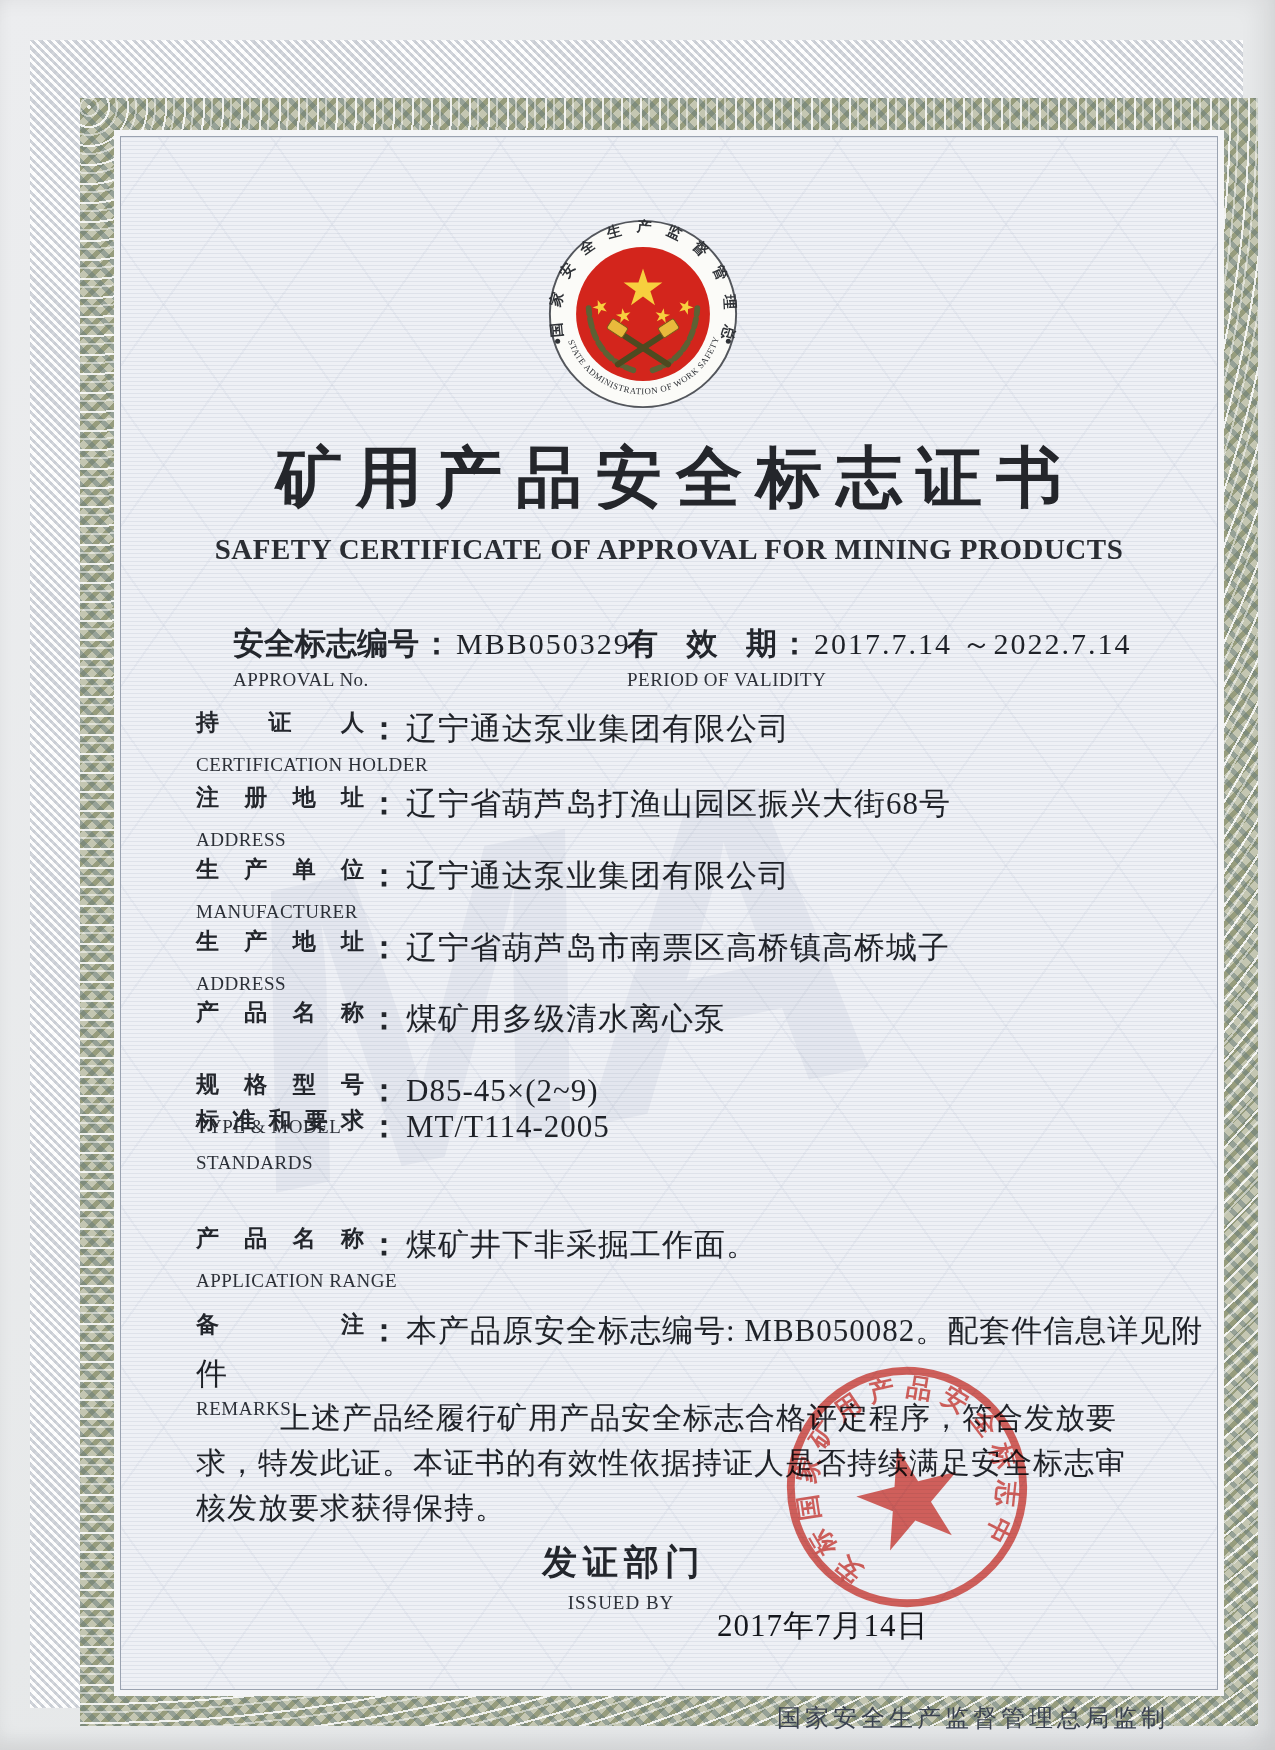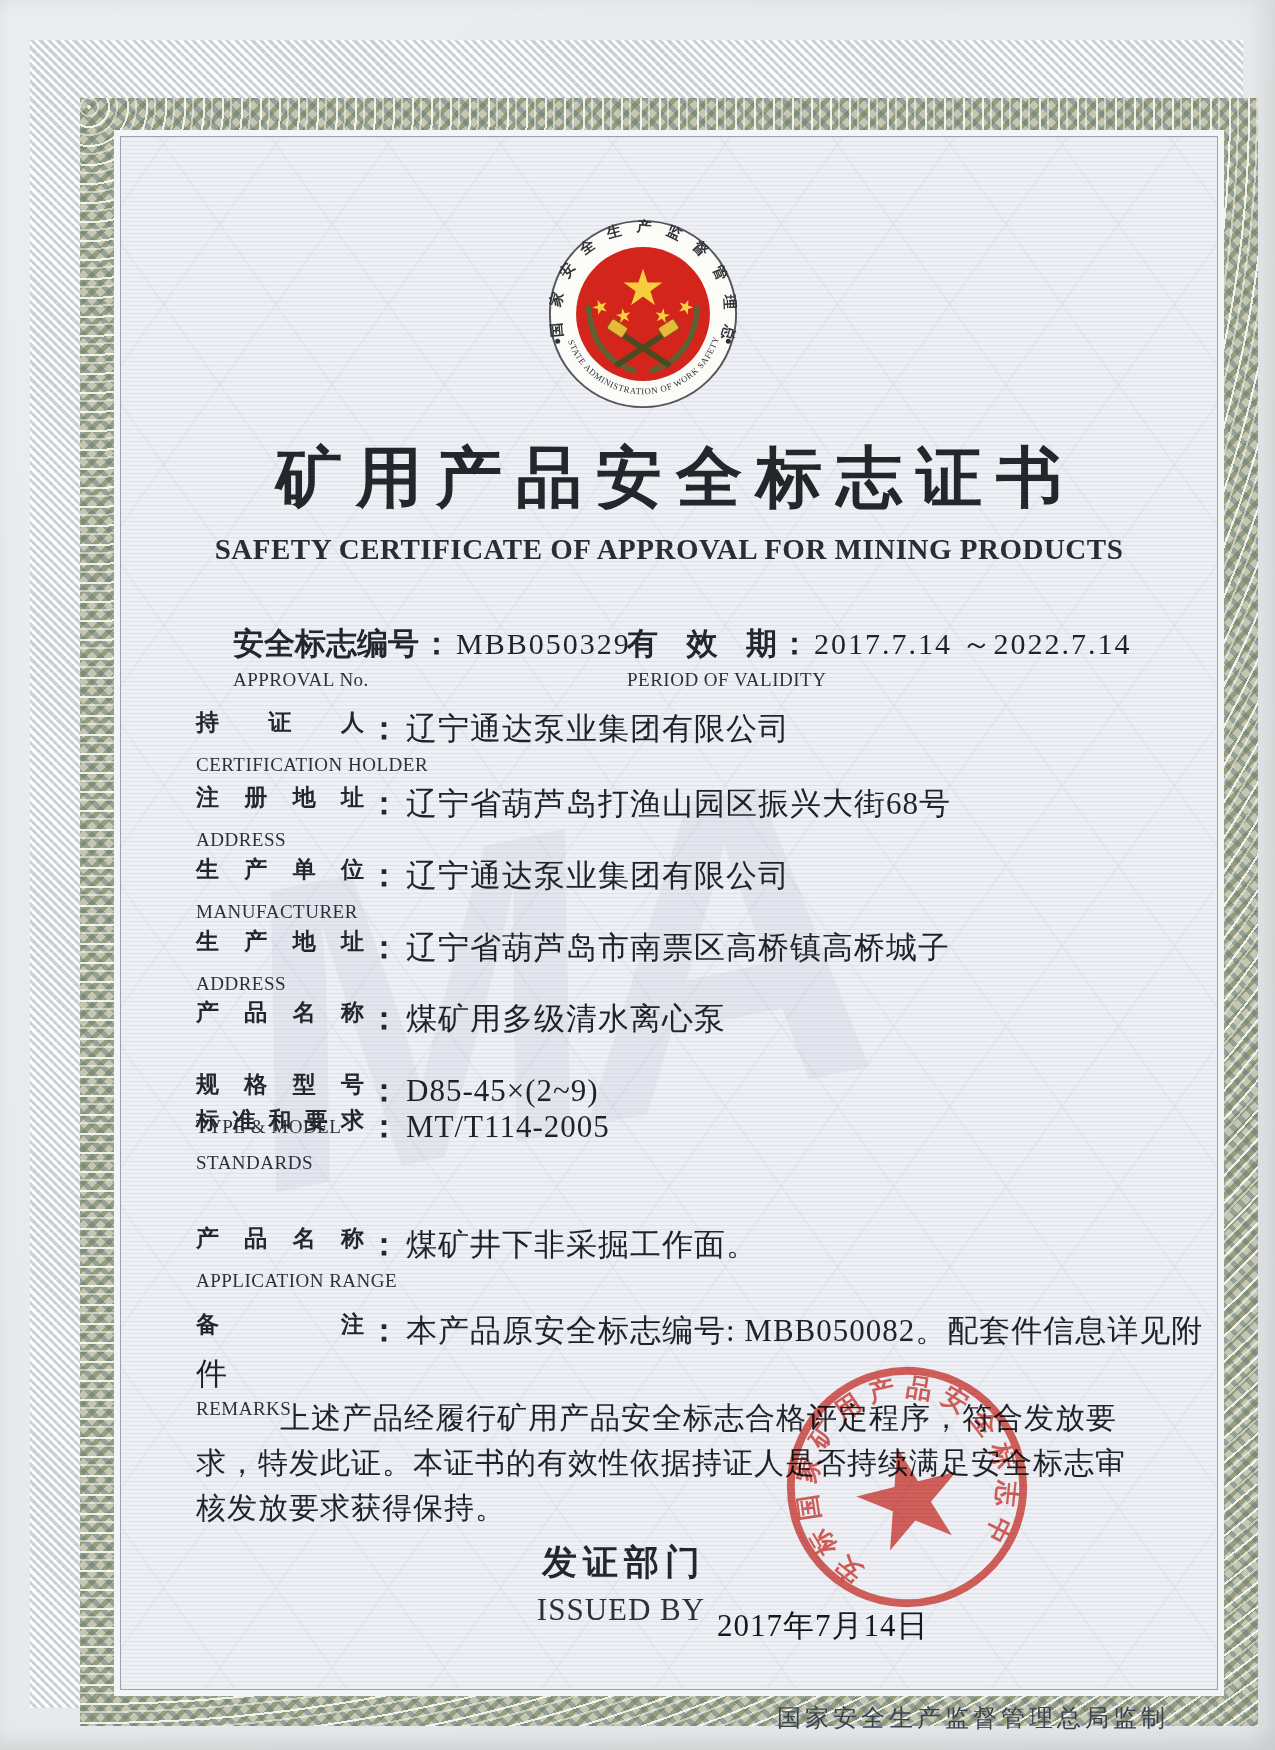--- a/index.html
+++ b/index.html
@@ -65,21 +65,21 @@
         font-size:23px;font-weight:600;color:#23262c;vertical-align:top;}
   .f-colon{font-size:32px;font-weight:600;color:#23262c;margin:0 6px 0 4px;}
   .f-val{font-size:31px;color:#1f2228;letter-spacing:1px;}
   .f-en{font-size:19px;color:#2c3038;letter-spacing:.5px;margin-top:3px;}
   .statement{
     position:absolute;top:1258px;left:75px;width:945px;
     font-size:30px;line-height:45px;letter-spacing:1px;color:#1f2228;text-indent:84px;z-index:2;
   }
   .issuer{position:absolute;top:1402px;left:392px;width:216px;text-align:center;z-index:2;}
   .issuer-zh{font-size:35px;font-weight:600;letter-spacing:6px;text-indent:6px;color:#23262c;}
-  .issuer-en{font-size:31px;letter-spacing:1px;color:#2c3038;margin-top:6px;}
+  .issuer-en{font-size:19px;letter-spacing:1px;color:#2c3038;margin-top:6px;}
   .issue-date{position:absolute;top:1468px;left:596px;font-size:31px;color:#15171c;letter-spacing:1px;z-index:6;}
   .seal{position:absolute;left:658px;top:1222px;width:256px;height:256px;z-index:5;
         opacity:.9;mix-blend-mode:multiply;}
   .bottom-caption{
     position:absolute;top:1702px;right:106px;font-size:24px;letter-spacing:4px;color:#3a4150;z-index:3;
   }
 </style>
 </head>
 <body>
 

